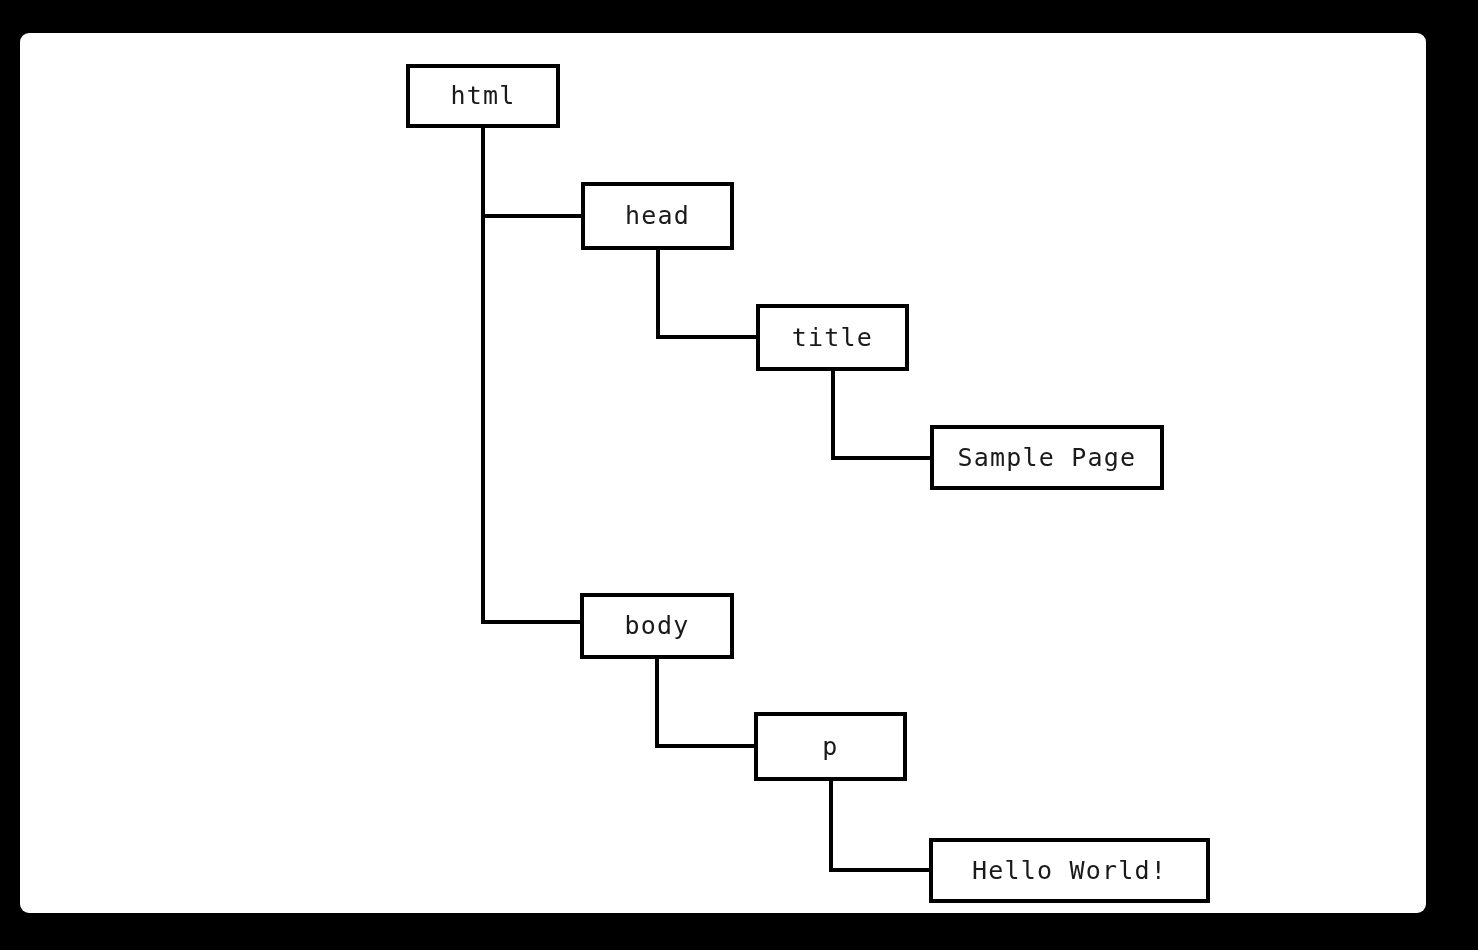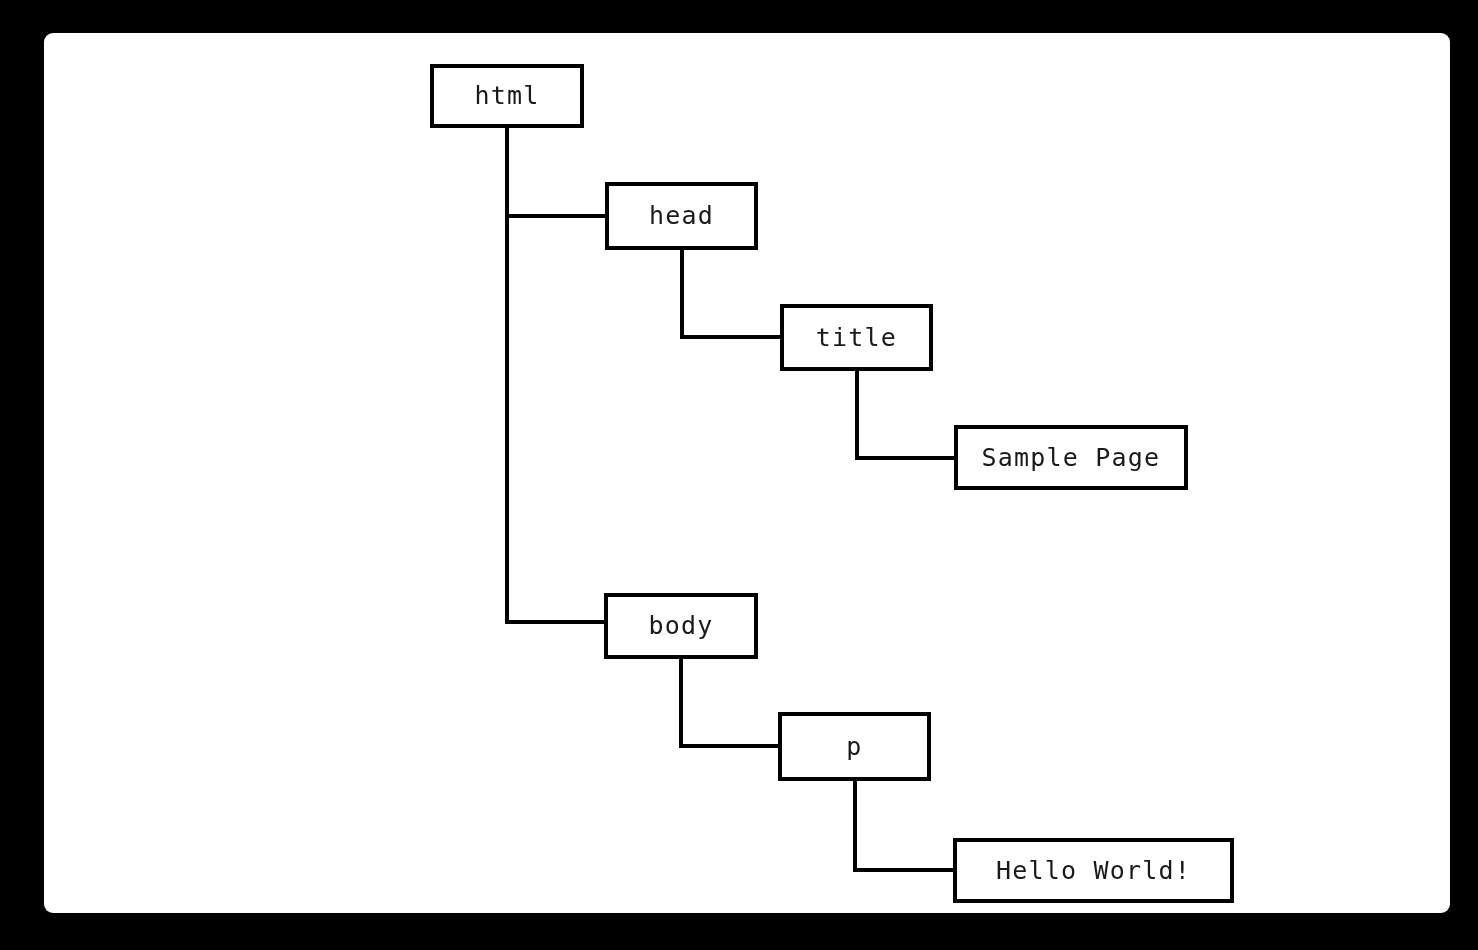--- a/index.html
+++ b/index.html
@@ -18,21 +18,21 @@
   #canvas {
     position: relative;
     width: 1478px;
     height: 950px;
     background: #000000;
   }
 
   
   #panel {
     position: absolute;
-    left: 44px;
+    left: 20px;
     top: 33px;
     width: 1406px;
     height: 880px;
     background: #ffffff;
     border-radius: 9px;
     overflow: hidden;
   }
 
   
   #tree-svg {

